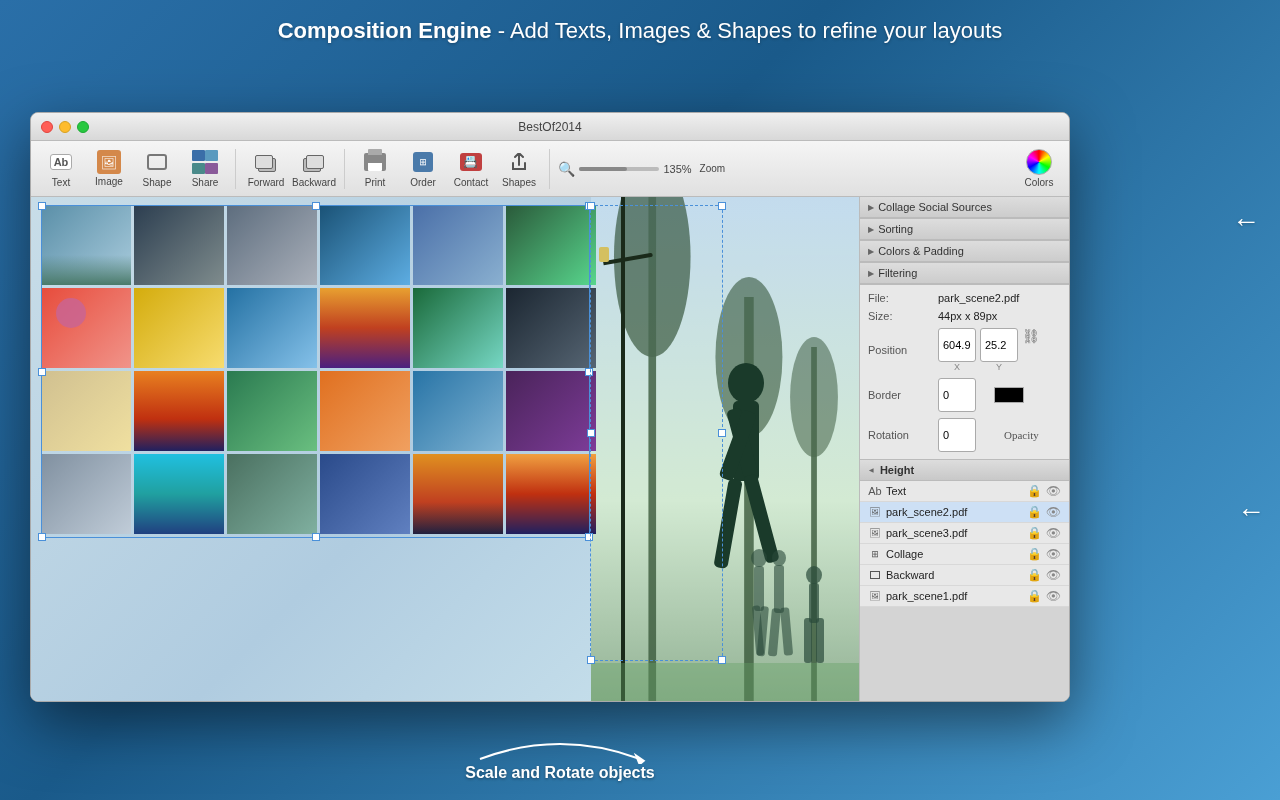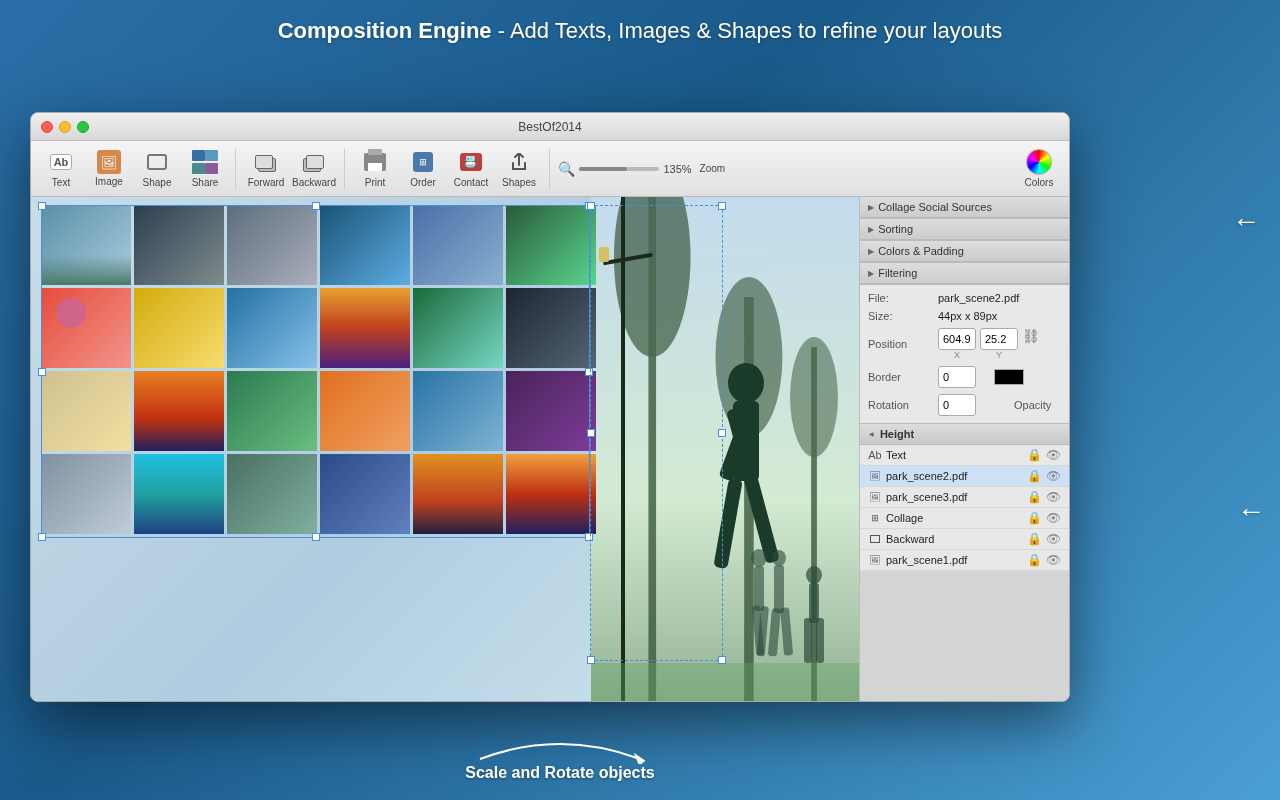--- a/index.html
+++ b/index.html
@@ -198,21 +198,21 @@
       min-width: 52px;
     }
     .prop-value {
       color: #222;
       font-size: 11px;
     }
     .prop-input {
       background: white;
       border: 1px solid #aaa;
       border-radius: 3px;
-      padding: 10px 4px;
+      padding: 16px 4px;
       font-size: 11px;
       width: 55px;
       height: 18px;
     }
     .prop-input-sm {
       width: 38px;
     }
     .xy-label {
       font-size: 9px;
       color: #888;
@@ -696,21 +696,21 @@
 
           <div class="prop-row">
             <span class="prop-label">Border</span>
             <input type="text" class="prop-input prop-input-sm" value="0" style="">
             <span class="border-swatch"></span>
           </div>
 
           <div class="prop-row">
             <span class="prop-label">Rotation</span>
             <input type="text" class="prop-input prop-input-sm" value="0" style="">
-            <span class="prop-label" style="margin-left:20px;">Opacity</span>
+            <span class="prop-label" style="margin-left:10px;font-family:Liberation Serif, serif;">Opacity</span>
             <div class="rotation-knob"></div>
           </div>
         </div>
       </div>
 
       <div class="objects-panel">
         <div class="obj-header">
           <span class="triangle open">▼</span>
           <span>Height</span>
         </div>

